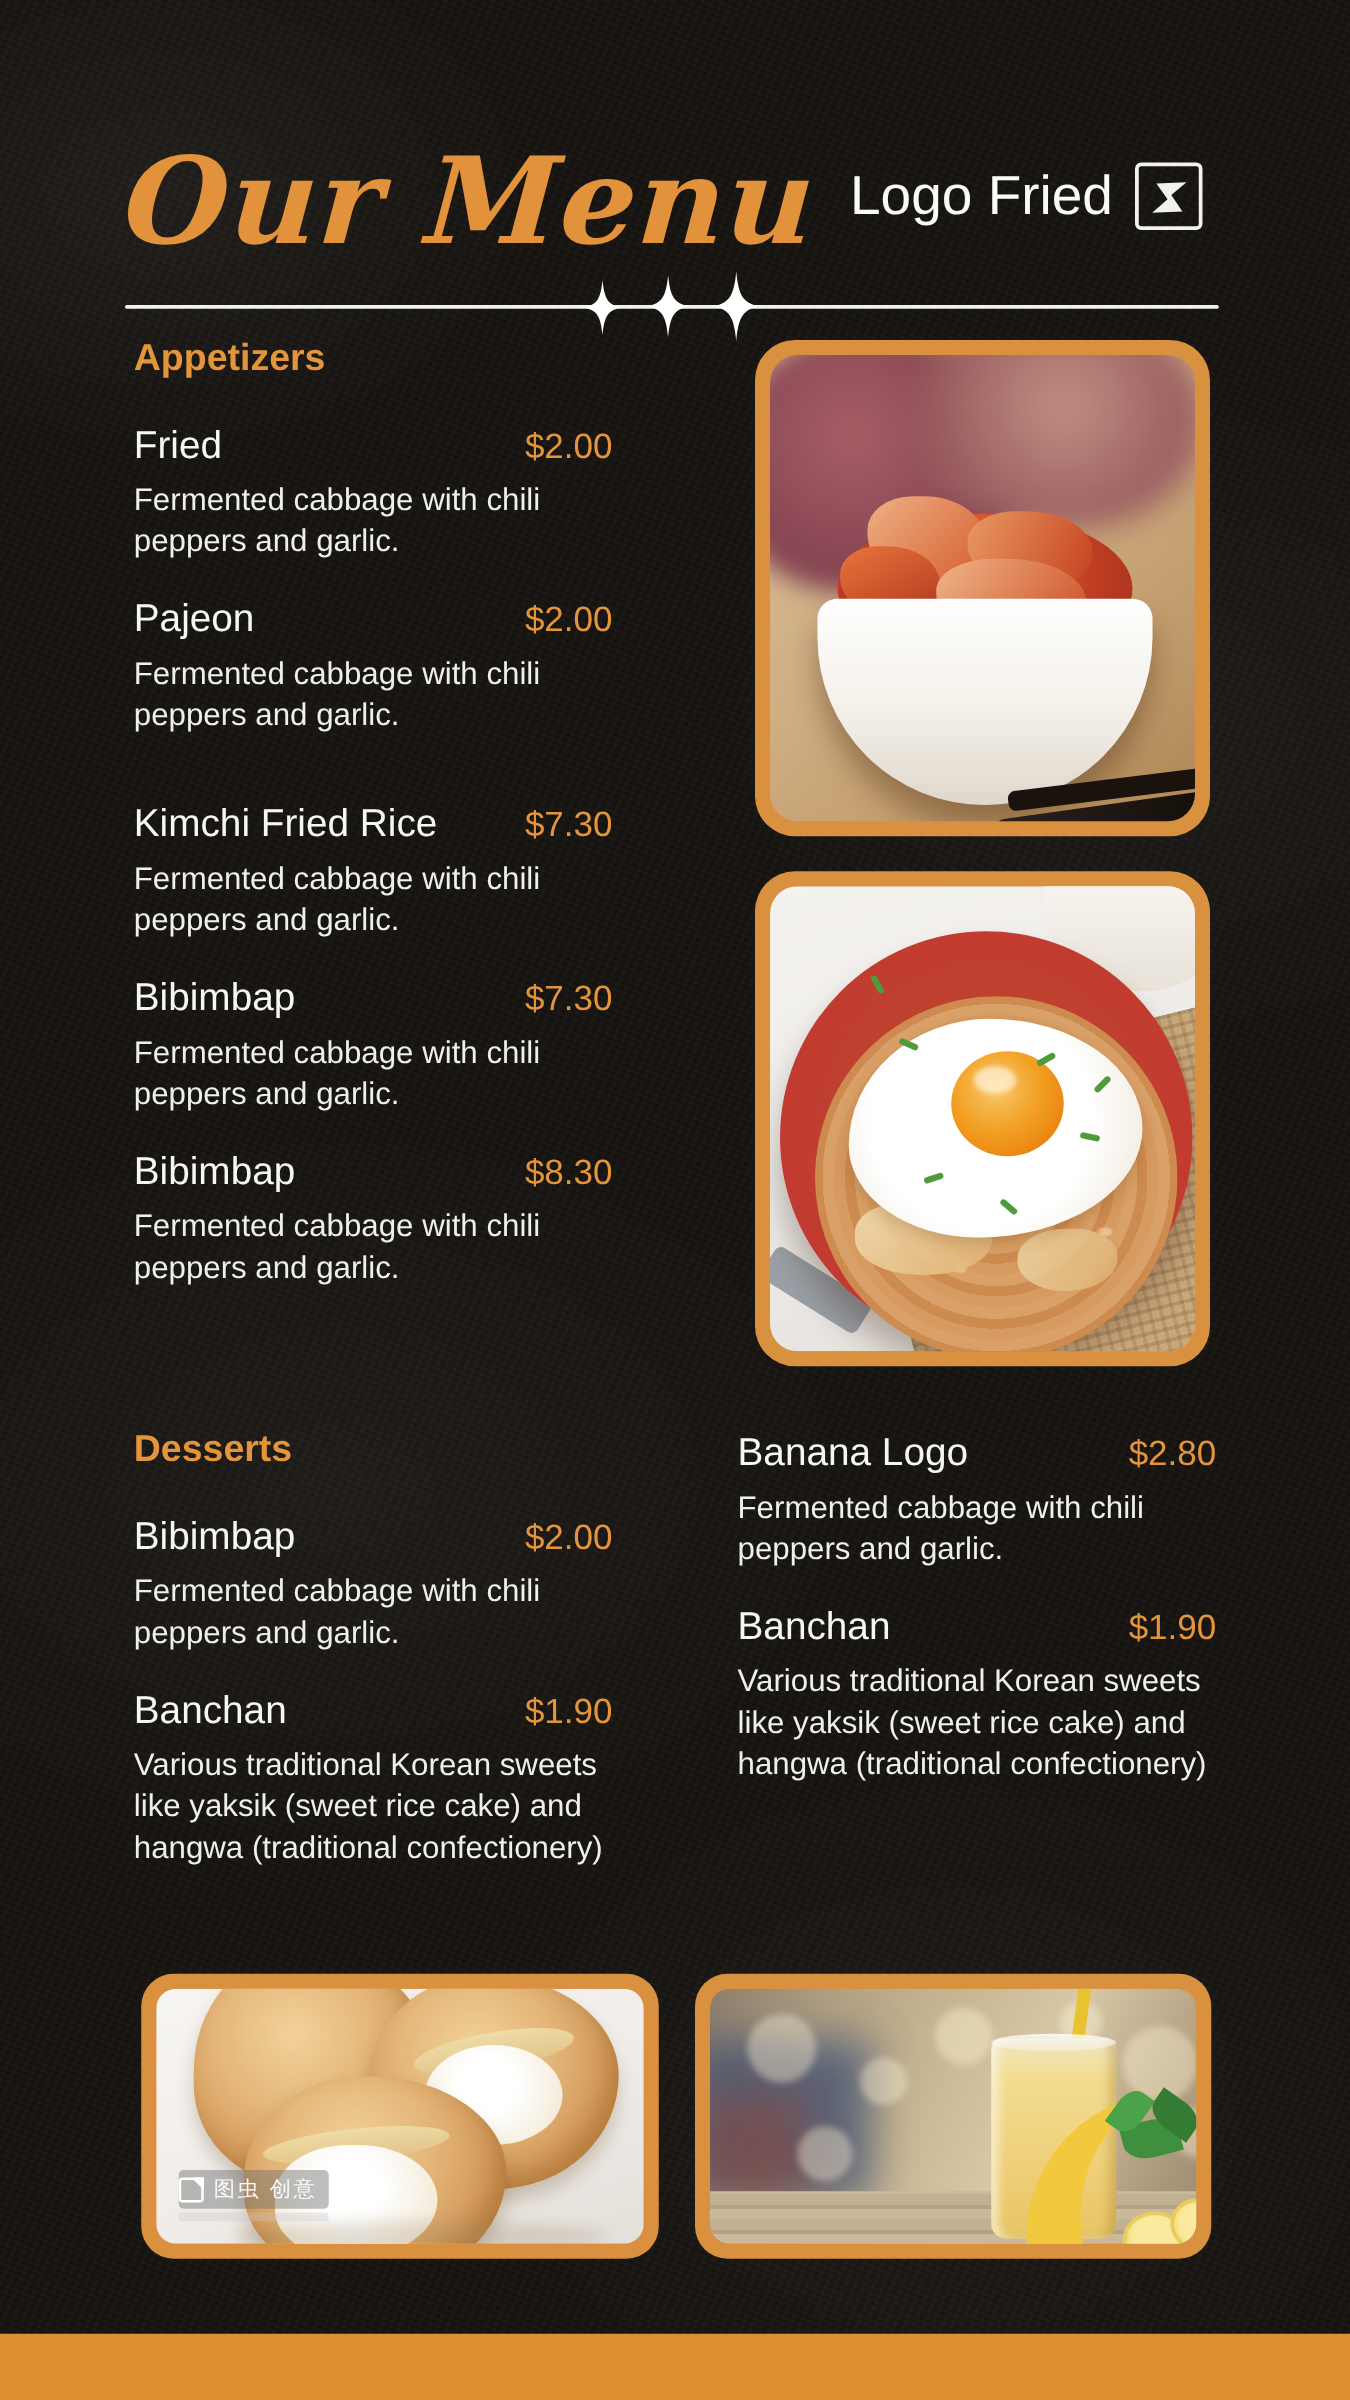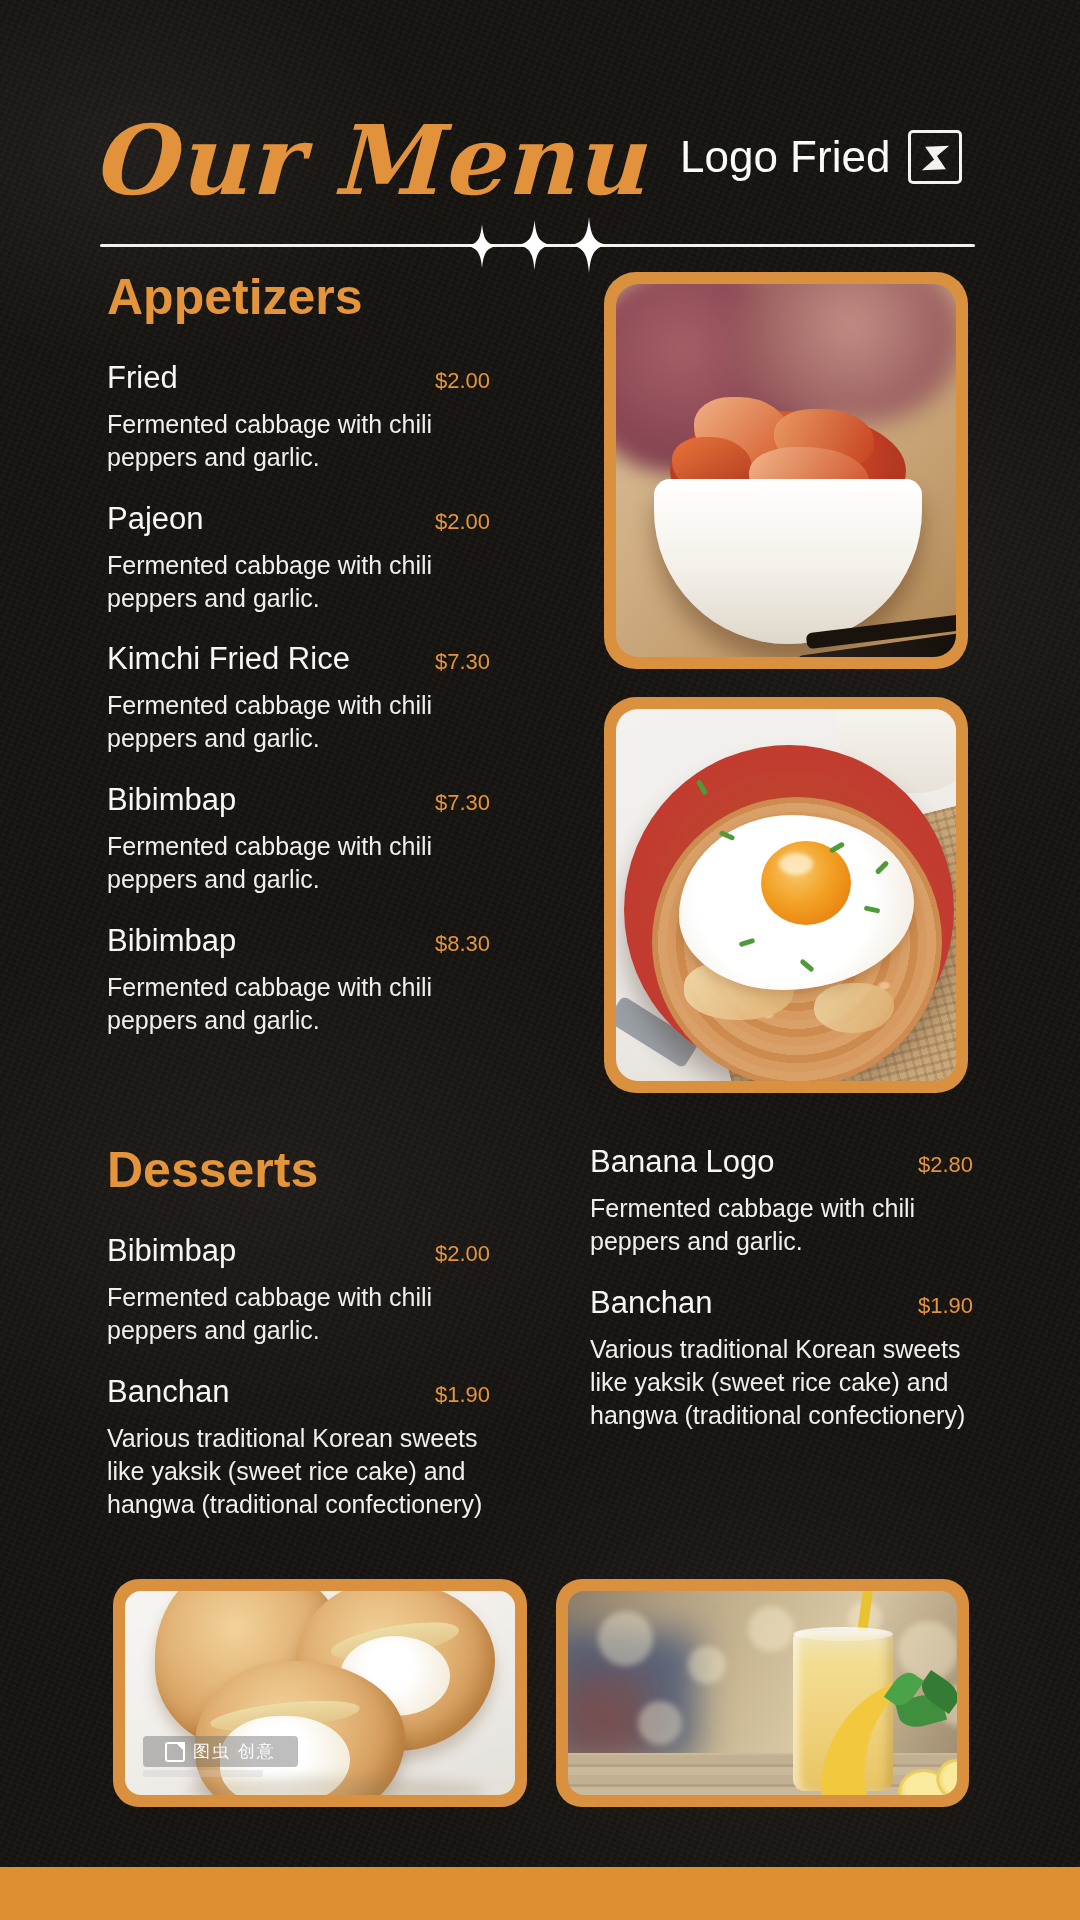--- a/index.html
+++ b/index.html
@@ -46,27 +46,27 @@
   .logo-box svg{width:40px;height:40px;}
 
   
   .divider-line{left:100px;top:244px;width:875px;height:3px;background:#F1F1EF;border-radius:2px;}
   .spark{position:absolute;fill:#FFFFFF;}
 
   
   .menu-col{position:absolute;width:383px;}
   .menu-col h2{
     margin:0 0 34px 0;
-    font-size:50px;line-height:1.1;font-weight:600;
+    font-size:30px;line-height:1.1;font-weight:600;
     color:var(--accent);
   }
   .item + .item{margin-top:26px;}
   .item .row{display:flex;justify-content:space-between;align-items:baseline;}
   .iname{font-size:31px;line-height:38px;color:#F6F6F4;}
-  .price{font-size:22px;line-height:38px;color:var(--accent);text-align:center;}
+  .price{font-size:28px;line-height:38px;color:var(--accent);text-align:center;}
   .desc{margin:8px 0 0 0;font-size:25px;line-height:33px;color:#EFEFED;font-weight:400;}
 
   
   .photo-card{
     position:absolute;background:var(--card-border);
     border-radius:32px;padding:12px;
   }
   .photo{
     position:relative;width:100%;height:100%;
     border-radius:22px;overflow:hidden;
@@ -133,21 +133,21 @@
   .cream{border-radius:50%;background:radial-gradient(circle at 45% 40%, #FFFFFF 30%, #F6F0E2 70%, #EFE3C9 100%);}
   .cr2{left:215px;top:45px;width:110px;height:80px;}
   .cr3{left:95px;top:125px;width:130px;height:90px;border-radius:48% 52% 55% 45%;}
   .shell-rim{border-radius:50%;background:linear-gradient(180deg,#EEDCA6,#E2C387);}
   .sr2{left:205px;top:35px;width:130px;height:30px;transform:rotate(-10deg);}
   .sr3{left:85px;top:112px;width:150px;height:26px;transform:rotate(-6deg);}
   .watermark{
     left:18px;bottom:18px;display:flex;flex-direction:column;gap:3px;position:absolute;
   }
   .wm-main{display:flex;align-items:center;gap:8px;background:rgba(110,110,110,.45);
-    border-radius:4px;padding:4px 22px;}
+    border-radius:4px;padding:4px 0;}
   .wm-logo{width:20px;height:20px;border:2px solid #FFFFFF;border-radius:3px;position:relative;}
   .wm-logo:after{content:"";position:absolute;right:-2px;top:-2px;border:5px solid transparent;
     border-top-color:#FFF;border-right-color:#FFF;}
   .wm-text{color:#FFFFFF;font-size:17px;letter-spacing:2px;opacity:.95;}
   .wm-sub{height:7px;width:120px;background:rgba(200,200,200,.35);border-radius:2px;}
 
   
   .ban-bg{inset:0;background:linear-gradient(115deg,#8E7F6B 0%,#B5A284 22%,#CBB995 45%,#D8C8A6 62%,#B3A081 85%,#9A8870 100%);}
   .blue-patch{left:-20px;top:40px;width:150px;height:130px;background:#3A4E74;filter:blur(18px);opacity:.75;}
   .red-patch{left:-10px;bottom:30px;width:90px;height:90px;background:#8A4438;filter:blur(20px);opacity:.6;}

